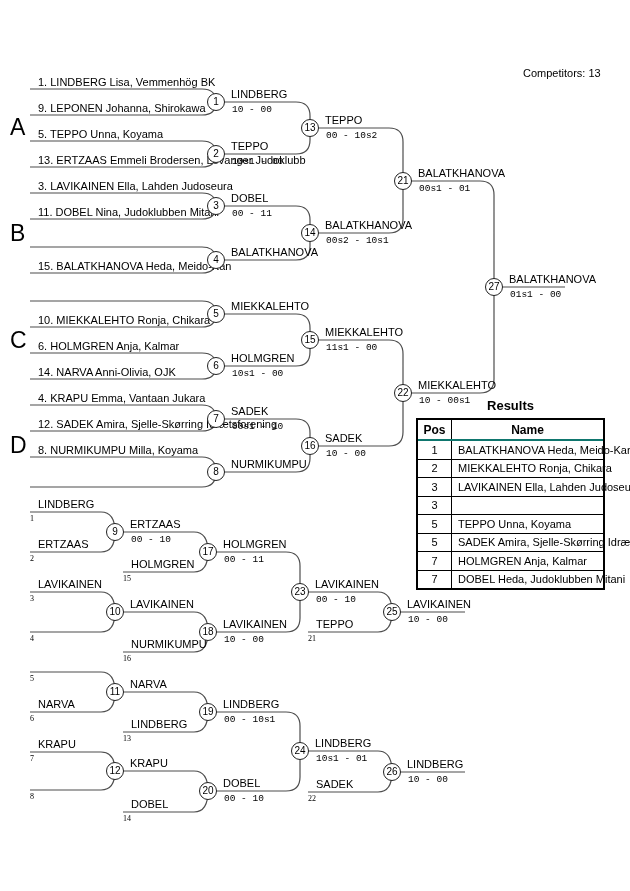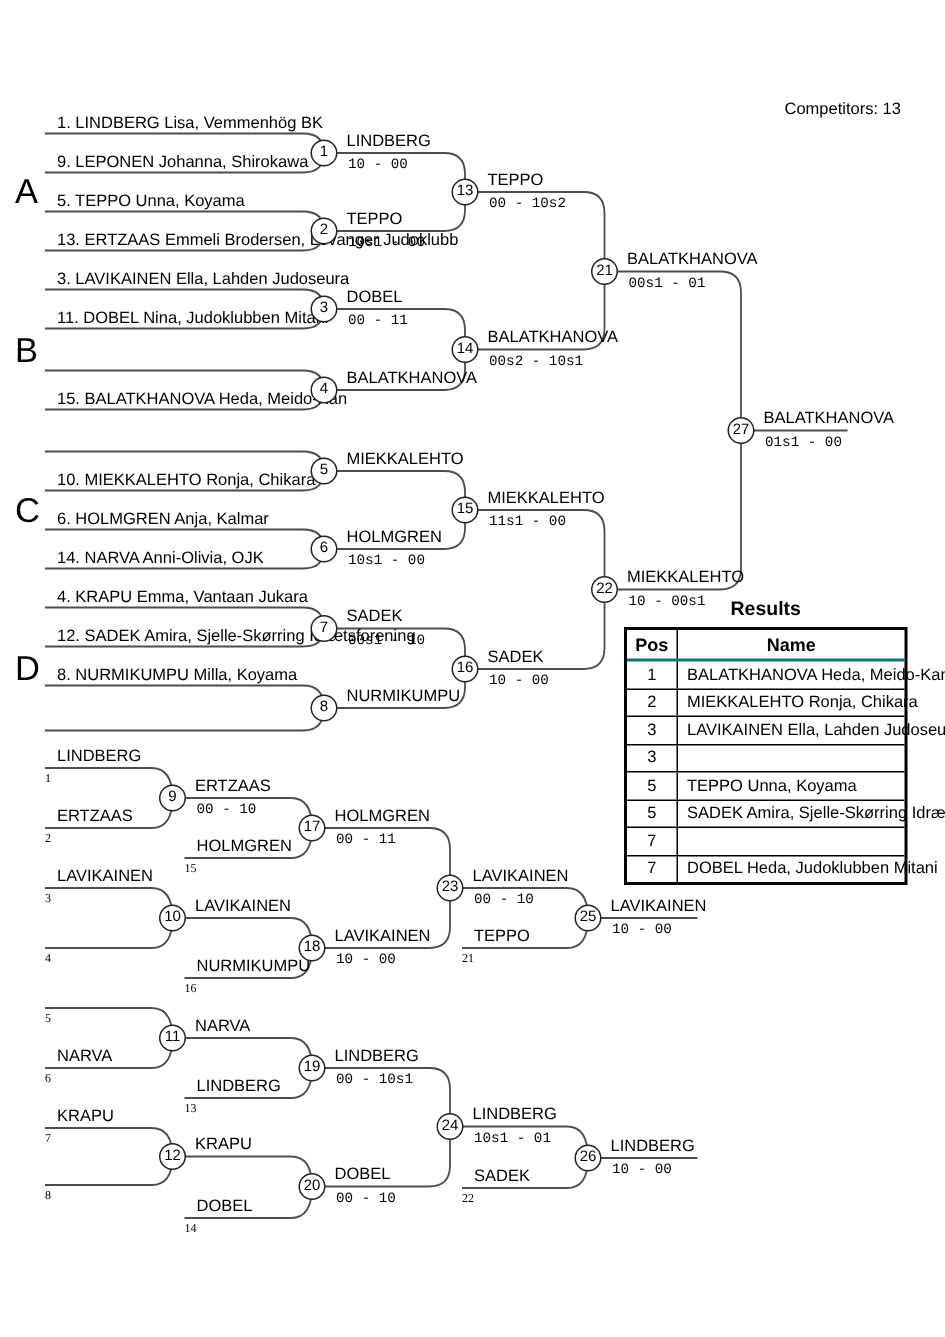--- a/index.html
+++ b/index.html
@@ -158,20 +158,21 @@
     <div class="rrow">
       <div class="cpos">5</div>
       <div class="cname">TEPPO Unna, Koyama</div>
     </div>
     <div class="rrow">
       <div class="cpos">5</div>
       <div class="cname">SADEK Amira, Sjelle-Skørring Idrætsforening</div>
     </div>
     <div class="rrow">
       <div class="cpos">7</div>
+      <div class="cname">HOLMGREN Anja, Kalmar</div>
     </div>
     <div class="rrow">
       <div class="cpos">7</div>
       <div class="cname">DOBEL Heda, Judoklubben Mitani</div>
     </div>
   </div>
 
   <div class="el" style="left:38px;top:498px">LINDBERG</div>
   <div class="sn" style="left:30px;top:514px">1</div>
   <div class="el" style="left:38px;top:538px">ERTZAAS</div>

